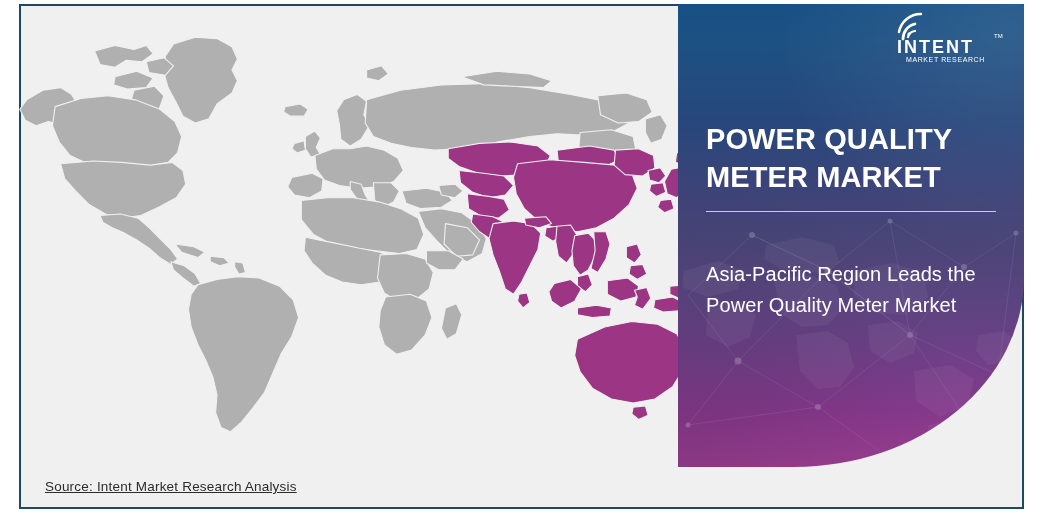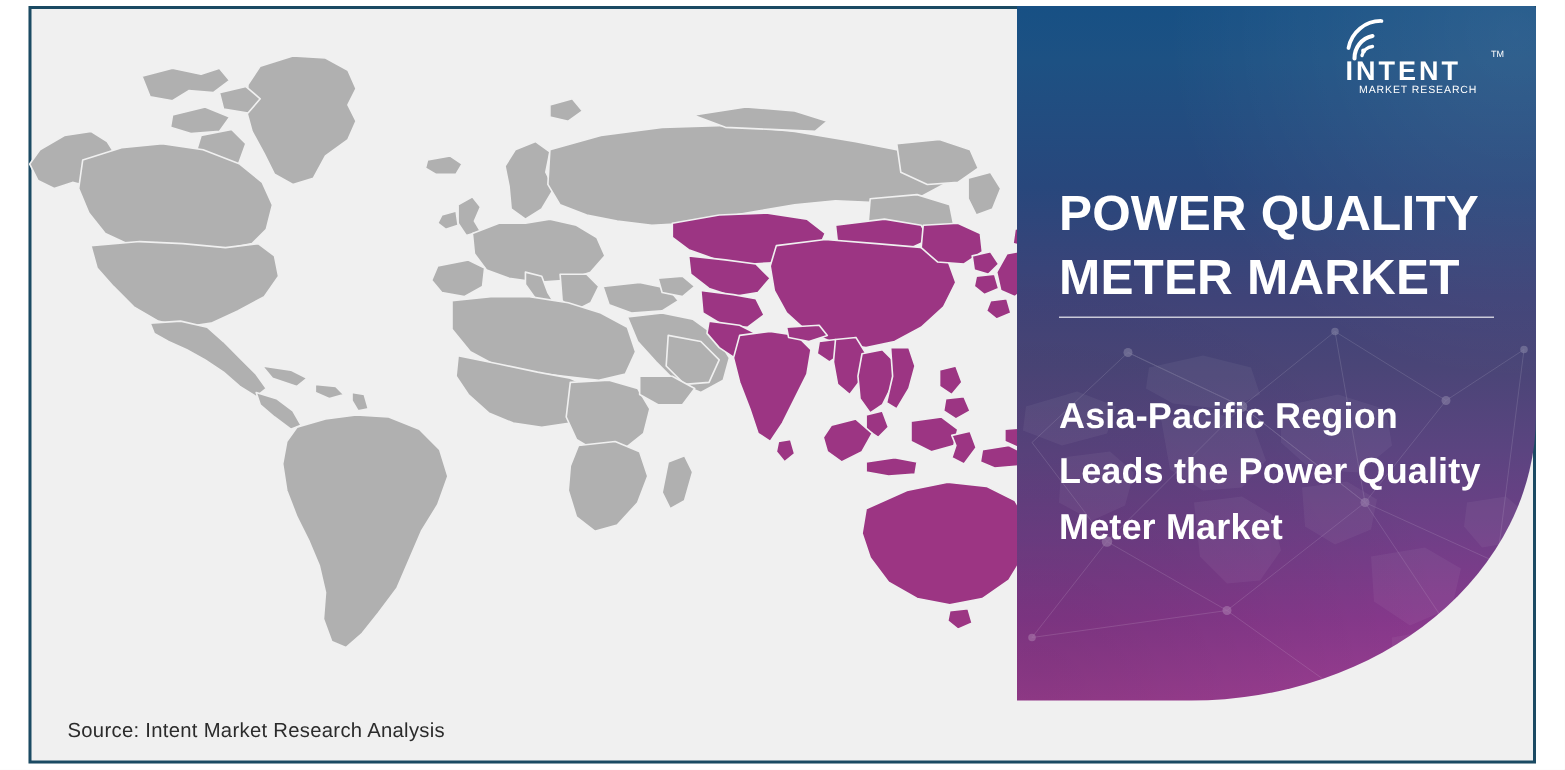--- a/index.html
+++ b/index.html
@@ -52,20 +52,21 @@
 
   
   .source {
     position: absolute;
     left: 45px;
     top: 479px;
     font-size: 13.5px;
     color: #2b2b2b;
     letter-spacing: 0.2px;
     white-space: nowrap;
+    text-decoration: underline;
   }
 
   
   .panel {
     position: absolute;
     left: 678px;
     top: 4px;
     width: 346px;
     height: 463px;
     overflow: hidden;
@@ -110,41 +111,41 @@
     width: 122px;
     height: 54px;
   }
 
   
   .panel-title {
     position: absolute;
     left: 28px;
     top: 117px;
     width: 300px;
-    font-size: 33px;
+    font-size: 29px;
     font-weight: bold;
     color: #ffffff;
     line-height: 1.30;
     letter-spacing: 0.1px;
   }
   .divider {
     position: absolute;
     left: 28px;
     top: 207px;
     width: 290px;
     height: 1px;
     background: rgba(255,255,255,0.72);
   }
   .panel-sub {
     position: absolute;
     left: 28px;
     top: 255px;
     width: 300px;
-    font-size: 24px;
-    font-weight: bold;
+    font-size: 20px;
+    font-weight: normal;
     color: #ffffff;
     line-height: 1.55;
     letter-spacing: 0.1px;
   }
 </style>
 </head>
 <body>
 
 <div id="infographic">
 

